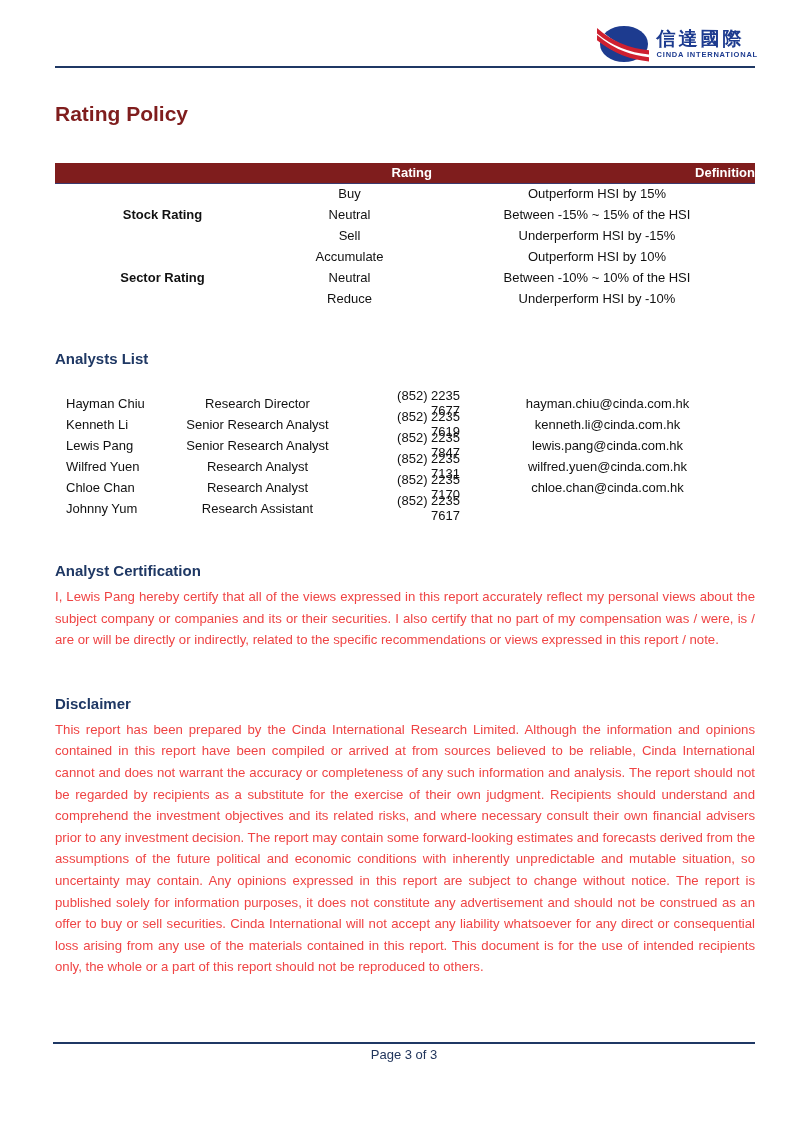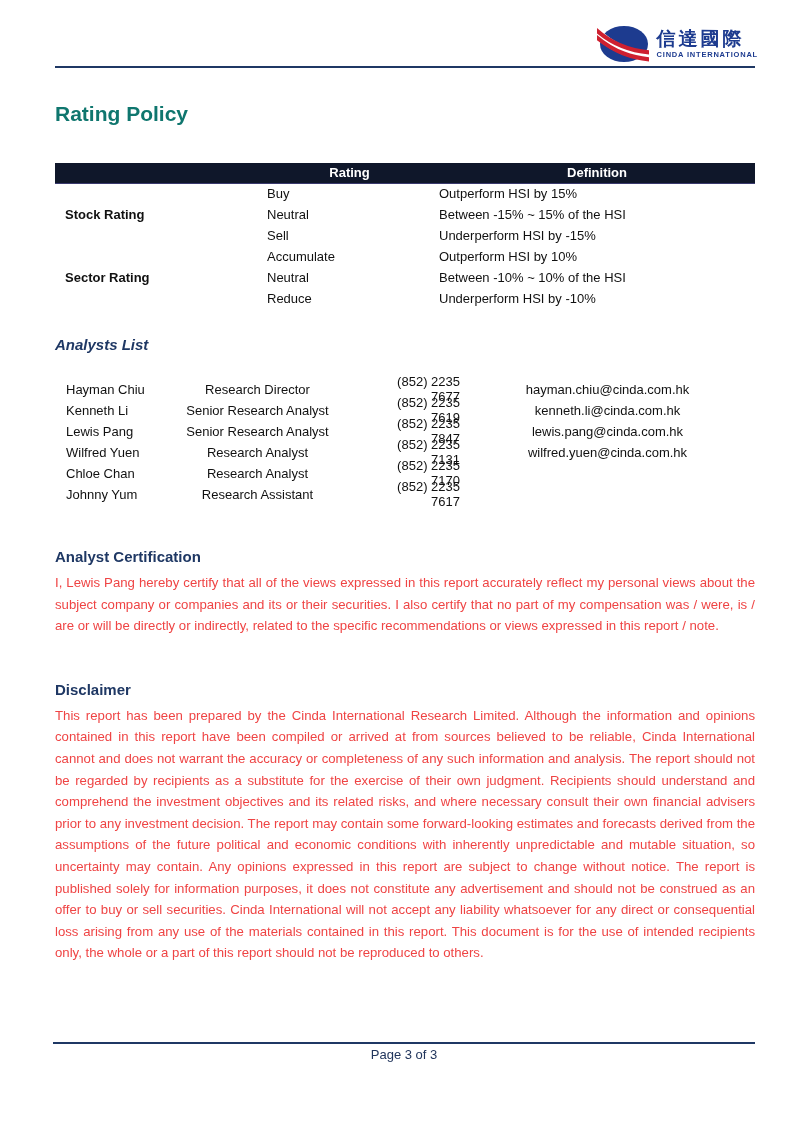--- a/index.html
+++ b/index.html
@@ -15,37 +15,37 @@
   
   .header { height:68px; position:relative; }
   .logo { position:absolute; top:24px; right:42px; display:flex; align-items:center; gap:8px; }
   .logo-icon { width:52px; height:40px; }
   .logo-text { text-align:left; line-height:1; }
   .logo-cn { font-size:19px; font-weight:bold; color:#1d3b8f; letter-spacing:3px; font-family:"DejaVu Sans",sans-serif; }
   .logo-en { font-size:7.5px; font-weight:bold; color:#1d3b8f; letter-spacing:0.8px; margin-top:3px; }
   .top-rule { position:absolute; left:55px; right:45px; top:66px; border-top:2px solid #1f3864; }
 
   
-  .page-title { margin:34px 0 0 0; font-size:21px; font-weight:bold; color:#0f766e; }
+  .page-title { margin:34px 0 0 0; font-size:21px; font-weight:bold; color:#7f1d1d; }
 
   
   table.rating { border-collapse:collapse; width:700px; margin-top:37px; table-layout:fixed; font-size:13px; }
   table.rating col.c1 { width:205px; }
   table.rating col.c2 { width:172px; }
   table.rating col.c3 { width:323px; }
   table.rating th {
-    background:#0f172a; color:#ffffff; font-weight:bold; text-align:center;
+    background:#7f1d1d; color:#ffffff; font-weight:bold; text-align:right;
     height:20px; padding:1px 0 1px 7px; border-bottom:1px solid #3a3a6e;
   }
-  table.rating td { height:21px; padding:0 0 0 7px; vertical-align:middle; }
+  table.rating td { height:21px; padding:0 0 0 7px; vertical-align:middle;text-align:center; }
   table.rating td.group-label { font-weight:bold; padding-left:10px; }
 
   
   .section-title { font-size:15px; font-weight:bold; color:#1f3864; }
-  .analysts-title { margin-top:27px;font-style:italic; }
+  .analysts-title { margin-top:41px; }
   .analysts-table { margin-top:21px; font-size:13px; }
   .analyst-row { display:grid; grid-template-columns:120px 165px 120px 295px; height:21px; align-items:center; }
   .analyst-row .name  { padding-left:11px; text-align:left; }
   .analyst-row .title { text-align:center; }
   .analyst-row .phone { padding-left:25px; text-align:right; }
   .analyst-row .email { text-align:center; }
 
   
   .cert-title { margin-top:48px; }
   .disc-title { margin-top:44px; }
@@ -151,20 +151,21 @@
       <div class="analyst-row">
         <span class="name">Wilfred Yuen</span>
         <span class="title">Research Analyst</span>
         <span class="phone">(852) 2235 7131</span>
         <span class="email">wilfred.yuen@cinda.com.hk</span>
       </div>
       <div class="analyst-row">
         <span class="name">Chloe Chan</span>
         <span class="title">Research Analyst</span>
         <span class="phone">(852) 2235 7170</span>
+        <span class="email">chloe.chan@cinda.com.hk</span>
       </div>
       <div class="analyst-row">
         <span class="name">Johnny Yum</span>
         <span class="title">Research Assistant</span>
         <span class="phone">(852) 2235 7617</span>
       </div>
     </div>
 
     <h2 class="section-title cert-title">Analyst Certification</h2>
     <p class="para">I, Lewis Pang hereby certify that all of the views expressed in this report accurately reflect my personal views about the subject company or companies and its or their securities. I also certify that no part of my compensation was / were, is / are or will be directly or indirectly, related to the specific recommendations or views expressed in this report / note.</p>

